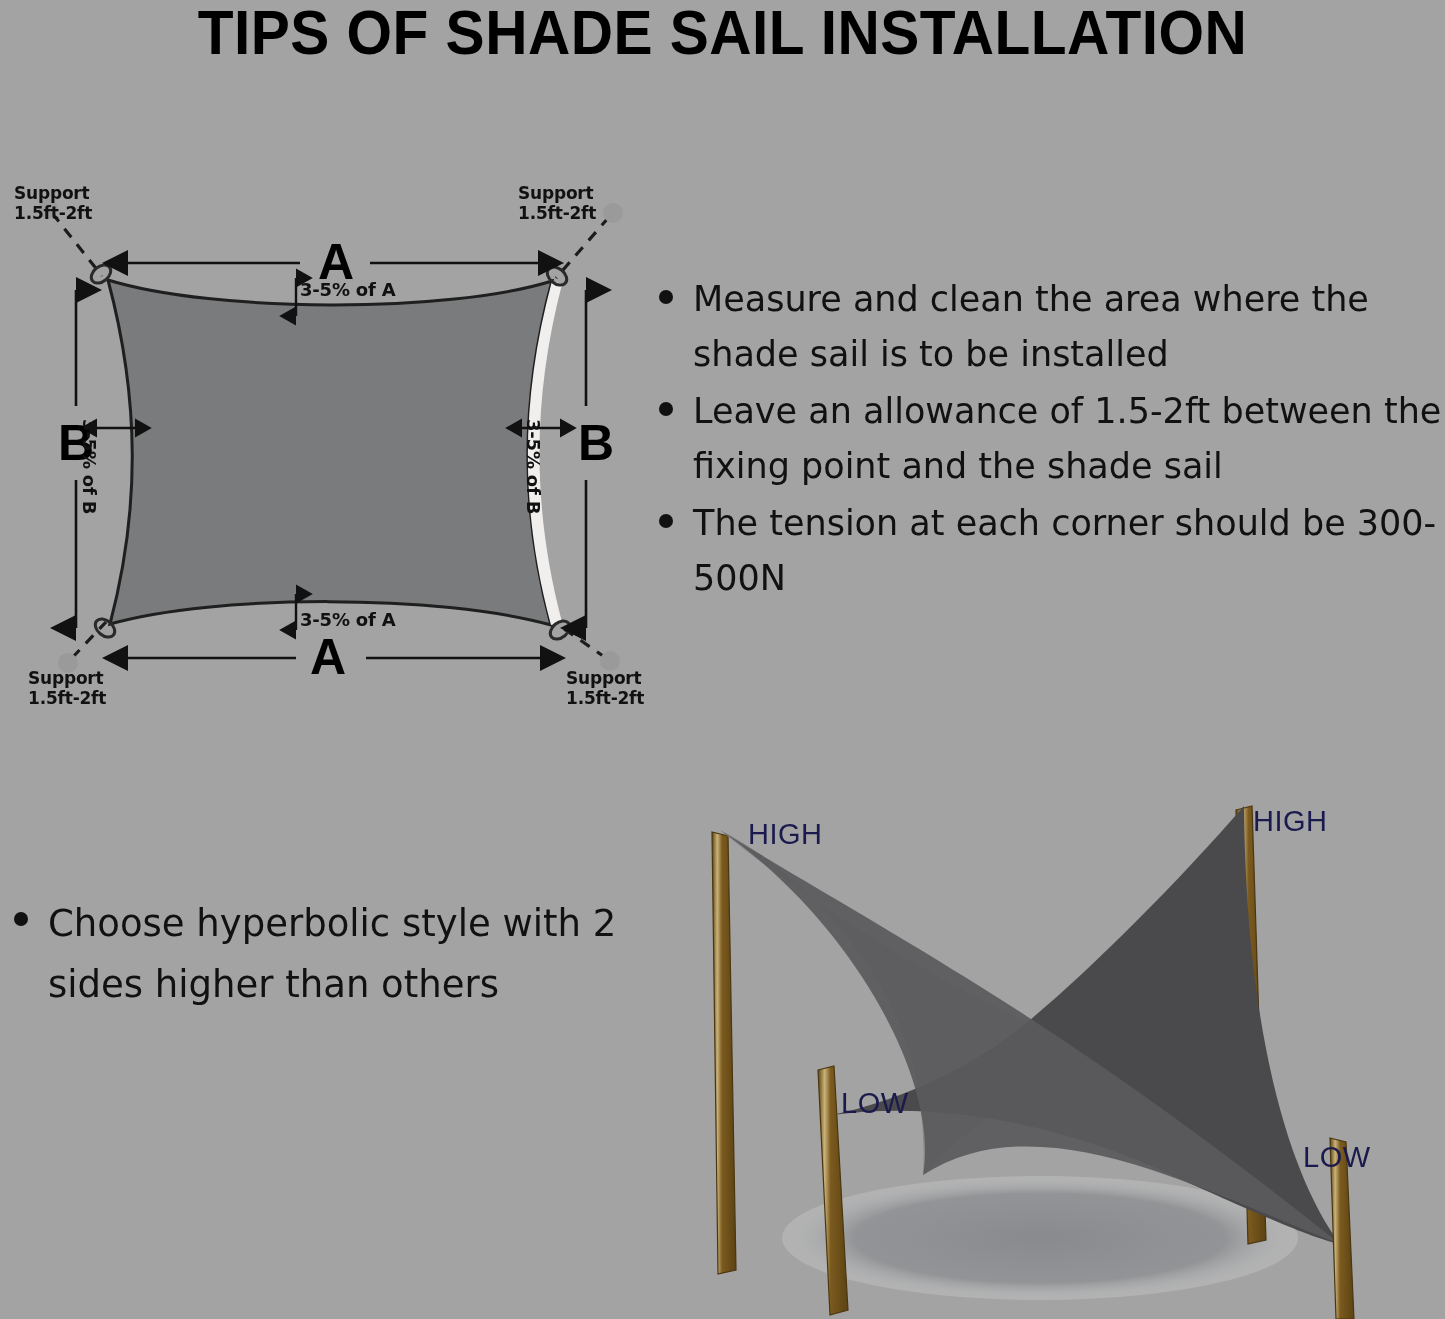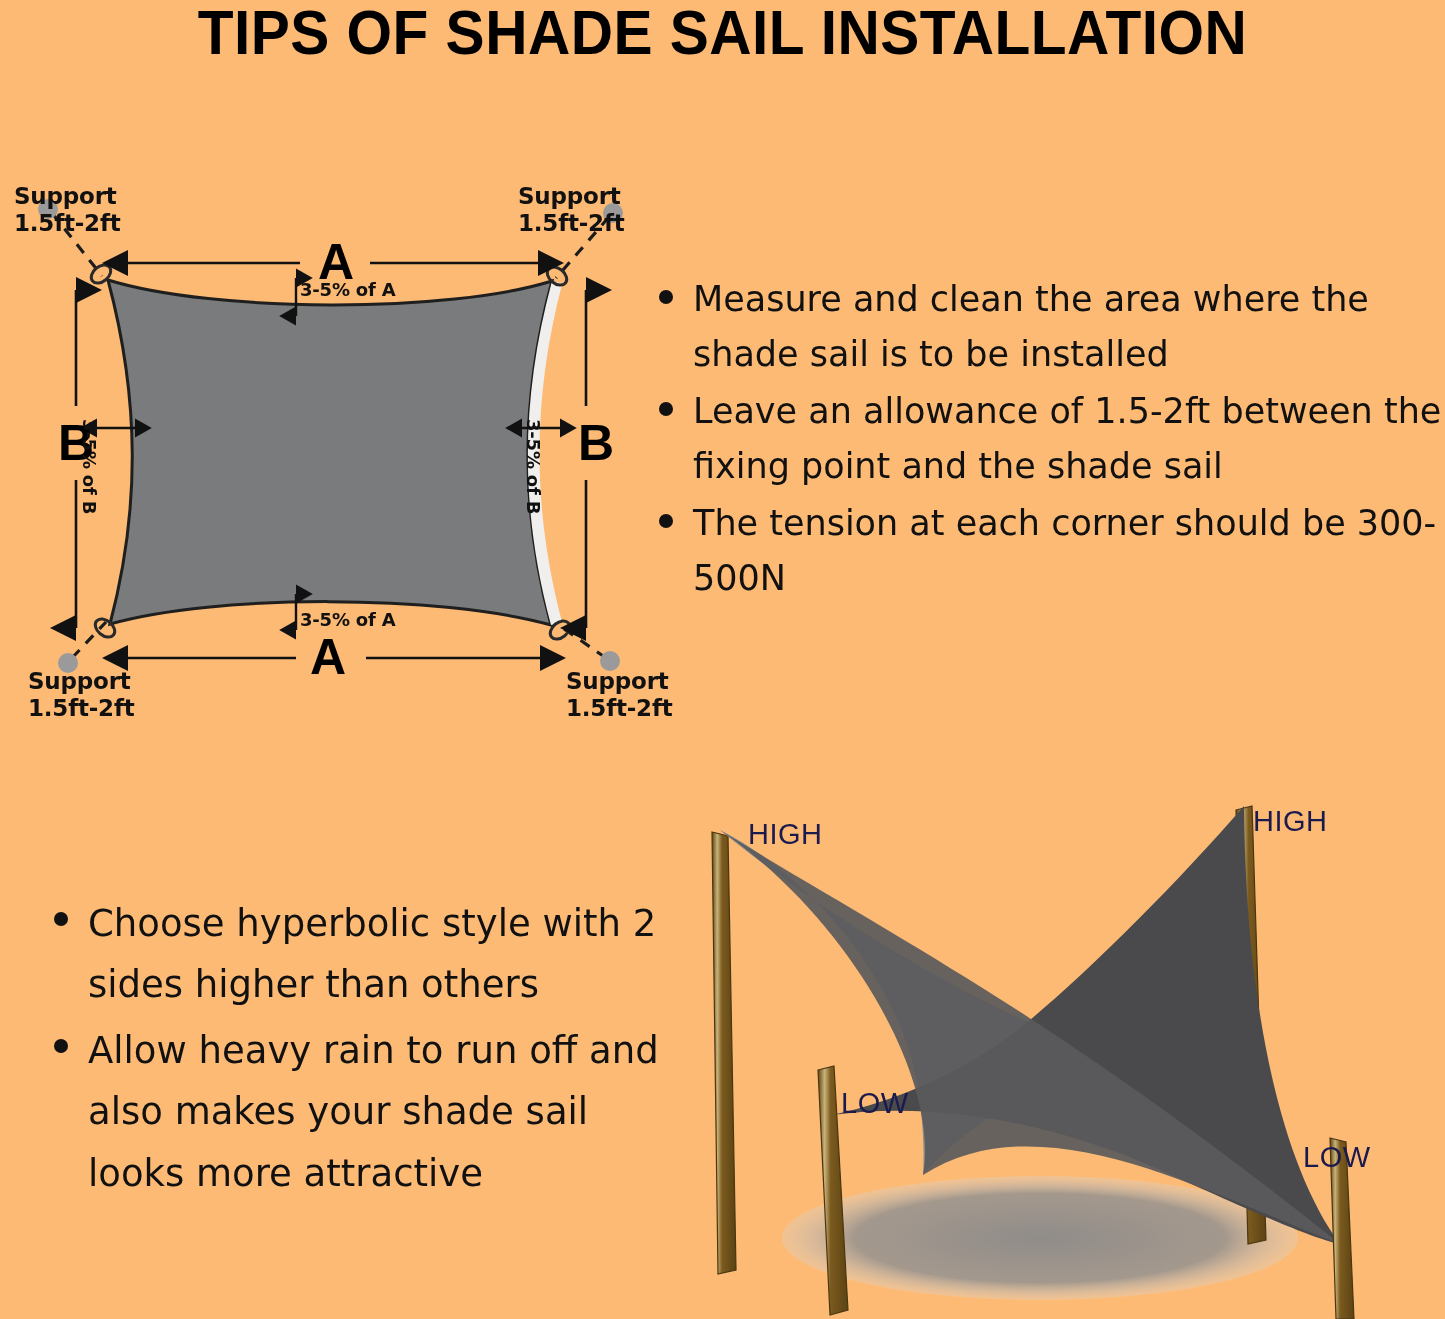--- a/index.html
+++ b/index.html
@@ -3,21 +3,21 @@
 <meta charset="utf-8">
 <style>
   html,body{margin:0;padding:0;background:#ffffff;}
   body{
     width:1445px;height:1319px;
     font-family:"DejaVu Sans","Liberation Sans",sans-serif;
     color:#111;
     position:relative;
     overflow:hidden;
   }
-  .page{position:relative;width:1445px;height:1319px;background:#fdba74;}
+  .page{position:relative;width:1445px;height:1319px;background:#a3a3a3;}
 
   
   .title{
     position:absolute;left:0;top:-4px;width:1445px;
     text-align:center;
     font-family:"Liberation Sans","DejaVu Sans",sans-serif;
     font-weight:bold;
     font-size:63px;
     letter-spacing:0.5px;
     color:#000;
@@ -25,21 +25,21 @@
     transform-origin:center top;
     white-space:nowrap;
   }
 
   
   .diagram{position:absolute;left:0;top:150;width:660px;height:590px;}
   .diagram svg{display:block;}
 
   .sup-label{
     position:absolute;
-    font-size:23px;
+    font-size:17px;
     font-weight:600;
     line-height:1.18;
     color:#111;
     letter-spacing:-0.2px;
     white-space:nowrap;
   }
   .sup-tl{left:14px;top:183px;}
   .sup-tr{left:518px;top:183px;}
   .sup-bl{left:28px;top:668px;}
   .sup-br{left:566px;top:668px;}
@@ -91,21 +91,20 @@
     line-height:1.57;
     color:#111;
   }
   .right-bullets li{margin-bottom:2px;}
 
   .left-bullets{
     left:0px;top:893px;width:620px;
     font-size:37px;
     line-height:1.66;
     color:#111;
-    padding-left:40px;
   }
   .left-bullets li{margin-bottom:4px;}
 
   
   .sail-illo{position:absolute;left:640px;top:770px;width:805px;height:549px;}
   .sail-illo svg{display:block;}
 
   .hl-label{
     position:absolute;
     font-family:"Liberation Sans","DejaVu Sans",sans-serif;
@@ -255,24 +254,20 @@
       </li>
     </ul>
   </div>
 
   <div class="bullets left-bullets">
     <ul>
       <li>
         <span class="dot"></span>
         <span class="txt">Choose hyperbolic style with 2 sides higher than others</span>
       </li>
-      <li>
-        <span class="dot"></span>
-        <span class="txt">Allow heavy rain to run off and also makes your shade sail looks more attractive</span>
-      </li>
     </ul>
   </div>
 
   <div class="sail-illo">
     <svg width="805" height="549" viewBox="0 0 805 549">
       <defs>
         <linearGradient id="postGrad" x1="0" y1="0" x2="1" y2="0">
           <stop offset="0%" stop-color="#5e440f"></stop>
           <stop offset="22%" stop-color="#c9b27a"></stop>
           <stop offset="42%" stop-color="#7b5a1e"></stop>

